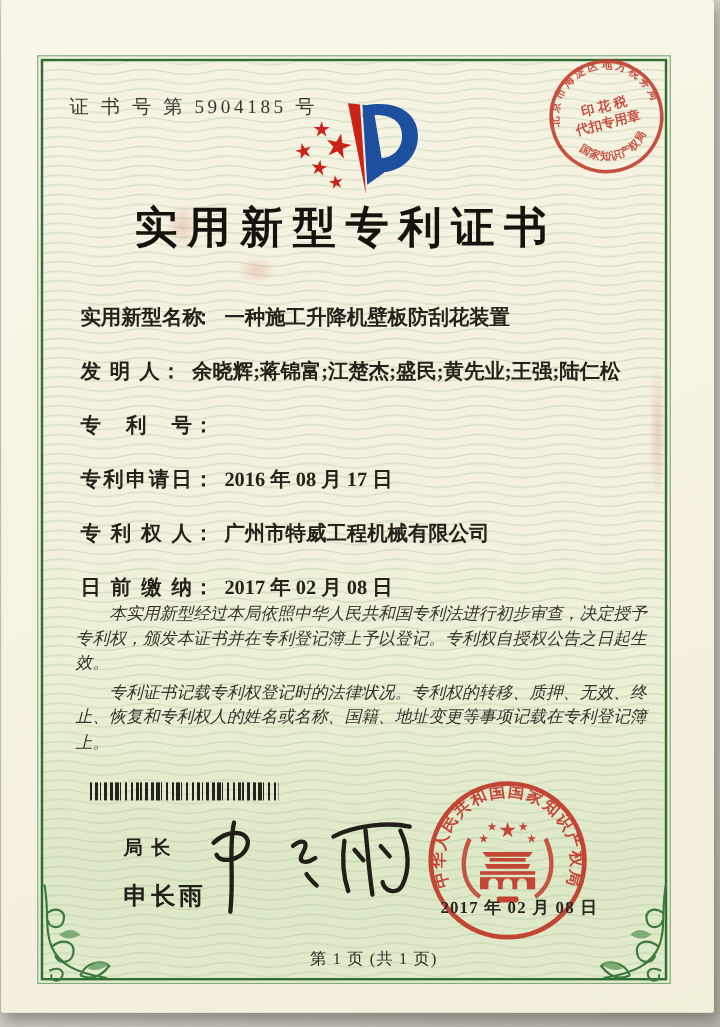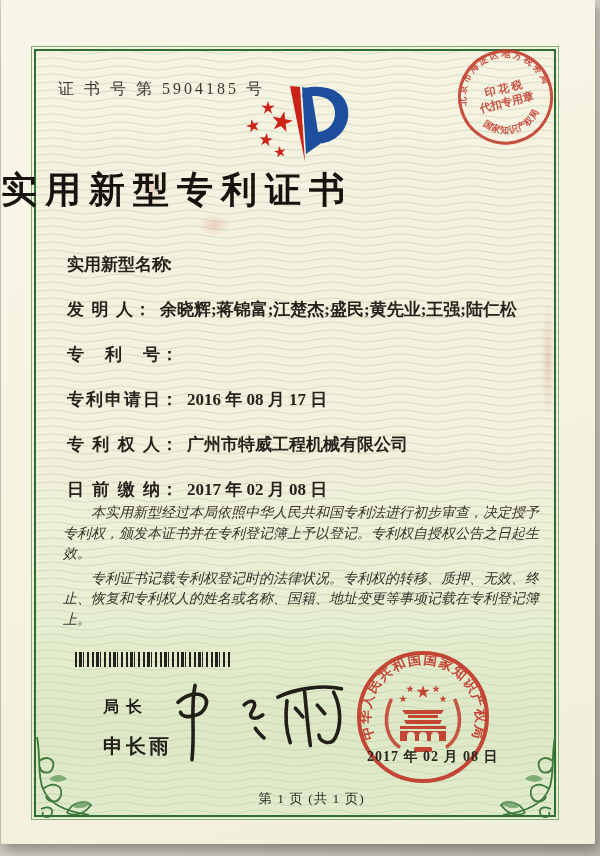--- a/index.html
+++ b/index.html
@@ -27,21 +27,21 @@
   }
   .frame-inner {
     position:absolute; inset:2px; border:2px solid #2f6d33;
   }
   .cert-no {
     position:absolute; left:57px; top:79px; font-size:16px; letter-spacing:3px;
     color:#3b372e; z-index:3; font-weight:500;
   }
   .logo { position:absolute; left:231px; top:82px; z-index:3; }
   .title {
-    position:absolute; left:0; right:20px; top:166px; text-align:left;
+    position:absolute; left:0; right:20px; top:166px; text-align:center;
     font-size:36px; font-weight:700; letter-spacing:8px; color:#16130f; z-index:3;
   }
   .smudge { position:absolute; border-radius:50%; z-index:2;
     background: radial-gradient(closest-side, rgba(203,85,75,.22), rgba(203,85,75,0)); }
   .fields { position:absolute; left:66px; top:253px; width:450px; z-index:3; }
   .field-row { display:flex; align-items:flex-start; height:18px; margin-bottom:27px;
     font-size:17px; font-weight:600; color:#26221b; white-space:nowrap; }
   .field-label { width:93px; text-align:justify; text-align-last:justify; }
   .field-colon { margin:0 9px 0 1px; }
   .body-text {
@@ -121,20 +121,21 @@
       </g>
     </svg>
   </div>
 
   <div class="title">实用新型专利证书</div>
 
   <div class="fields">
     <div class="field-row">
       <span class="field-label">实用新型名称</span>
         <span class="field-colon">：</span>
+        <span class="field-value">一种施工升降机壁板防刮花装置</span>
     </div>
     <div class="field-row">
       <span class="field-label">发明人</span>
         <span class="field-colon">：</span>
         <span class="field-value">余晓辉;蒋锦富;江楚杰;盛民;黄先业;王强;陆仁松</span>
     </div>
     <div class="field-row">
       <span class="field-label">专利号</span>
         <span class="field-colon">：</span>
     </div>

